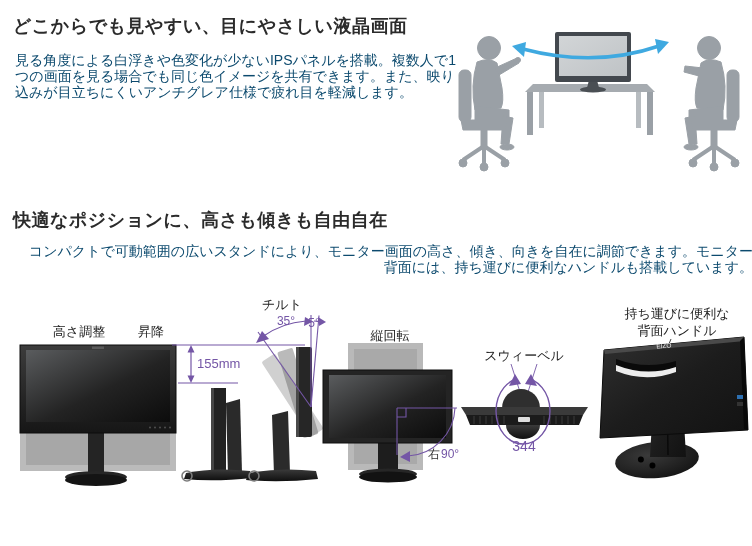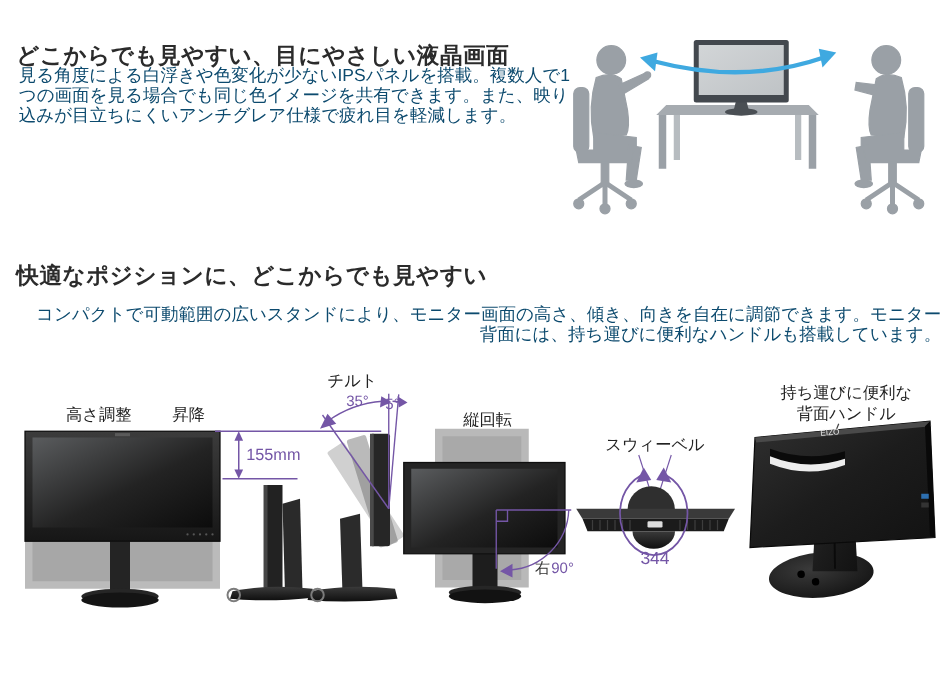--- a/index.html
+++ b/index.html
@@ -1,19 +1,19 @@
 <!DOCTYPE html>
 <html><head>
 <meta charset="utf-8">
 <style>
   html,body{margin:0;padding:0;background:#fff;}
   .page{position:relative;width:752px;height:546px;background:#fff;overflow:hidden;
         font-family:"Liberation Sans","DejaVu Sans",sans-serif;}
   .heading{position:absolute;left:13px;margin:0;font-size:18px;font-weight:bold;color:#2b2b2b;letter-spacing:0.5px;}
-  #heading-viewing{top:32px;}
+  #heading-viewing{top:14px;}
   #heading-position{top:208px;}
   .body-text{position:absolute;left:13px;margin:2px;font-size:14px;line-height:16px;color:#0c4a6e;}
   #body-viewing{top:50px;width:448px;}
   #body-position{top:241px;width:738px;text-align:right;}
   .illus{position:absolute;}
   #viewing-illustration{left:445px;top:12px;}
   #figures-illustration{left:0px;top:295px;}
   svg text{font-family:"Liberation Sans","DejaVu Sans",sans-serif;}
   .fig-label{font-size:13px;fill:#222;}
   .annot{fill:#7456a6;font-size:12px;}
@@ -84,21 +84,21 @@
       <rect x="114" y="24" width="68" height="40" fill="url(#deskScr)"></rect>
     </g>
 
     <g>
       <path d="M 78,37 Q 150,56 214,34" fill="none" stroke="#3fa9e0" stroke-width="3.5"></path>
       <polygon points="67,34 81,30 79,45" fill="#3fa9e0"></polygon>
       <polygon points="224,30 210,27 213,42" fill="#3fa9e0"></polygon>
     </g>
   </svg>
 
-  <h2 class="heading" id="heading-position">快適なポジションに、どこからでも見やすい</h2>
+  <h2 class="heading" id="heading-position">快適なポジションに、高さも傾きも自由自在</h2>
   <p class="body-text" id="body-position">コンパクトで可動範囲の広いスタンドにより、モニター画面の高さ、傾き、向きを自在に調節できます。モニター背面には、持ち運びに便利なハンドルも搭載しています。</p>
 
   <svg class="illus" id="figures-illustration" width="752" height="250" viewBox="0 0 752 250">
     <defs>
       <linearGradient id="scrDark" x1="0" y1="0" x2="1" y2="1">
         <stop offset="0" stop-color="#5a5c5e"></stop>
           <stop offset="0.55" stop-color="#232323"></stop>
           <stop offset="1" stop-color="#0c0c0c"></stop>
       </linearGradient>
       <linearGradient id="frameDark" x1="0" y1="0" x2="0" y2="1">

